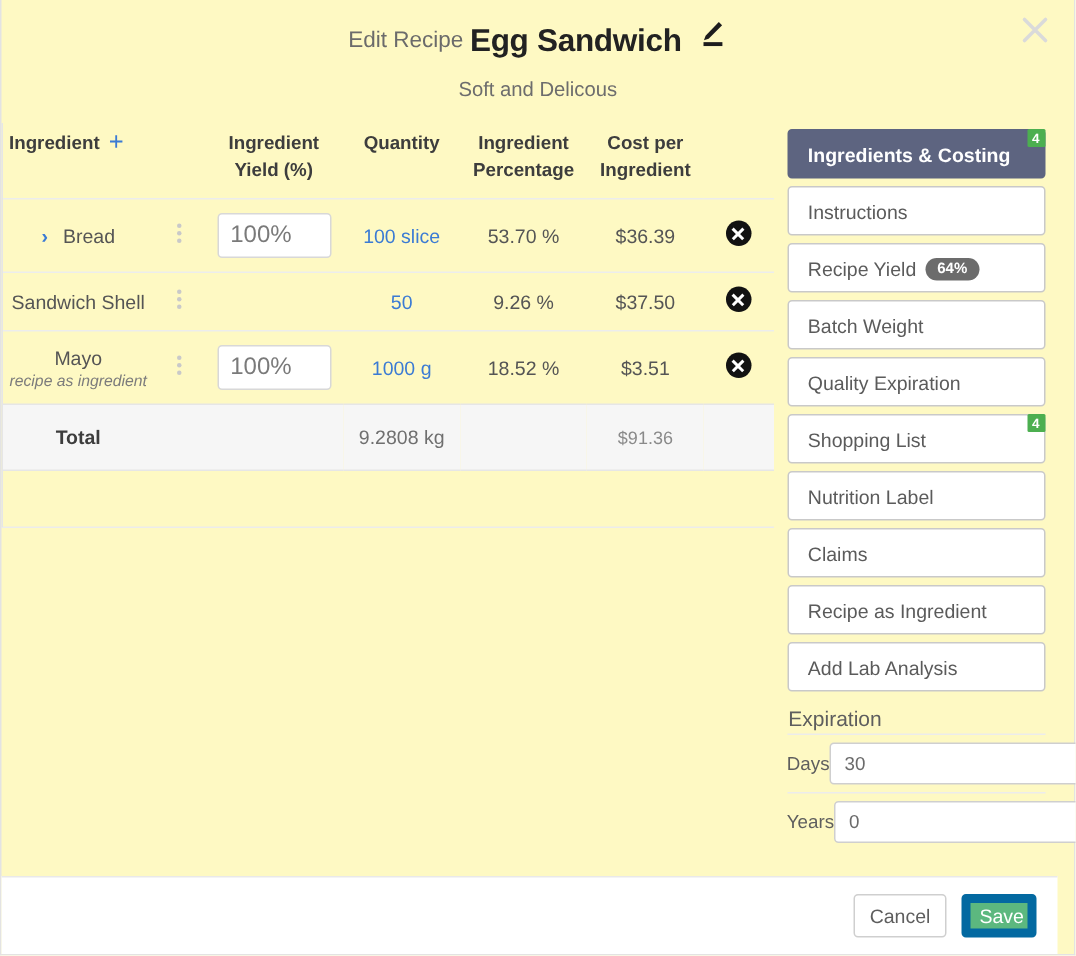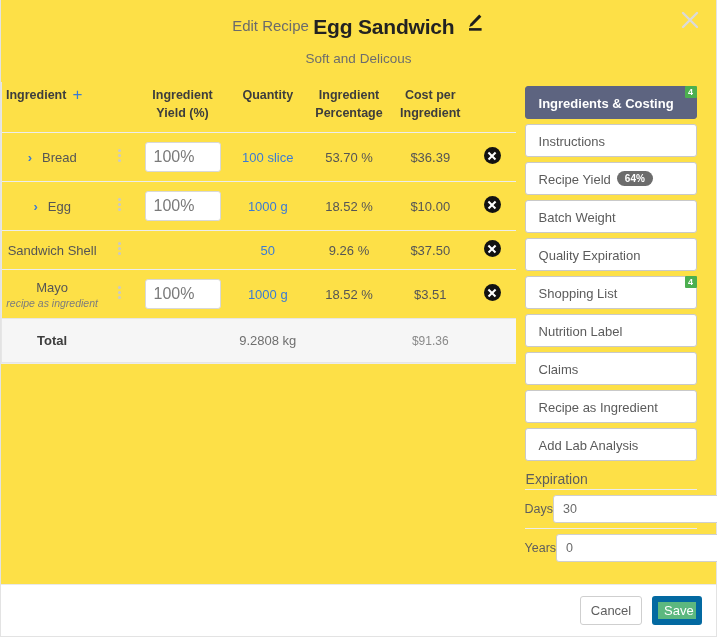--- a/index.html
+++ b/index.html
@@ -7,21 +7,21 @@
     margin: 0; padding: 0;
     width: 717px; height: 637px;
     background: #ffffff;
     font-family: "Liberation Sans", sans-serif;
     color: #4a4a4a;
     overflow: hidden;
   }
   .page {
     position: relative;
     width: 717px; height: 637px;
-    background: #fde047;
+    background: #fef9c3;
     border: 1px solid #e3e3e3;
     border-top: none;
   }
 
   
   .modal-header {
     position: relative;
     padding-top: 12px;
     height: 82px;
   }
@@ -274,21 +274,21 @@
     font-family: "Liberation Sans", sans-serif;
     font-size: 12.5px;
     color: #6b6b6b;
     padding: 0 9px;
     outline: none;
   }
 
   
   .footer {
     position: absolute;
-    left: 0; right: 0; bottom: 0;
+    left: 0; right: 11px; bottom: 0;
     height: 52px;
     border-top: 1px solid #e9e9e9;
     display: flex;
     justify-content: flex-end;
     align-items: center;
     padding-right: 14px;
     gap: 10px;
     background: #fff;
   }
   .btn-cancel {
@@ -366,29 +366,20 @@
             <tr>
               <td class="c-name"><span class="chev">›</span><span>Bread</span></td>
               <td><span class="handle"><i></i><i></i><i></i></span></td>
               <td><input type="text" class="yield-input" value="100%" style=""></td>
               <td><a class="qty-link">100 slice</a></td>
               <td>53.70 %</td>
               <td>$36.39</td>
               <td><span class="del-btn"></span></td>
             </tr>
             <tr>
-              <td class="c-name"><span class="chev">›</span><span>Egg</span></td>
-              <td><span class="handle"><i></i><i></i><i></i></span></td>
-              <td><input type="text" class="yield-input" value="100%" style=""></td>
-              <td><a class="qty-link">1000 g</a></td>
-              <td>18.52 %</td>
-              <td>$10.00</td>
-              <td><span class="del-btn"></span></td>
-            </tr>
-            <tr>
               <td class="c-name"><span>Sandwich Shell</span></td>
               <td><span class="handle"><i></i><i></i><i></i></span></td>
               <td></td>
               <td><a class="qty-link">50</a></td>
               <td>9.26 %</td>
               <td>$37.50</td>
               <td><span class="del-btn"></span></td>
             </tr>
             <tr>
               <td class="c-name"><span>Mayo</span><span class="sub-note">recipe as ingredient</span></td>

